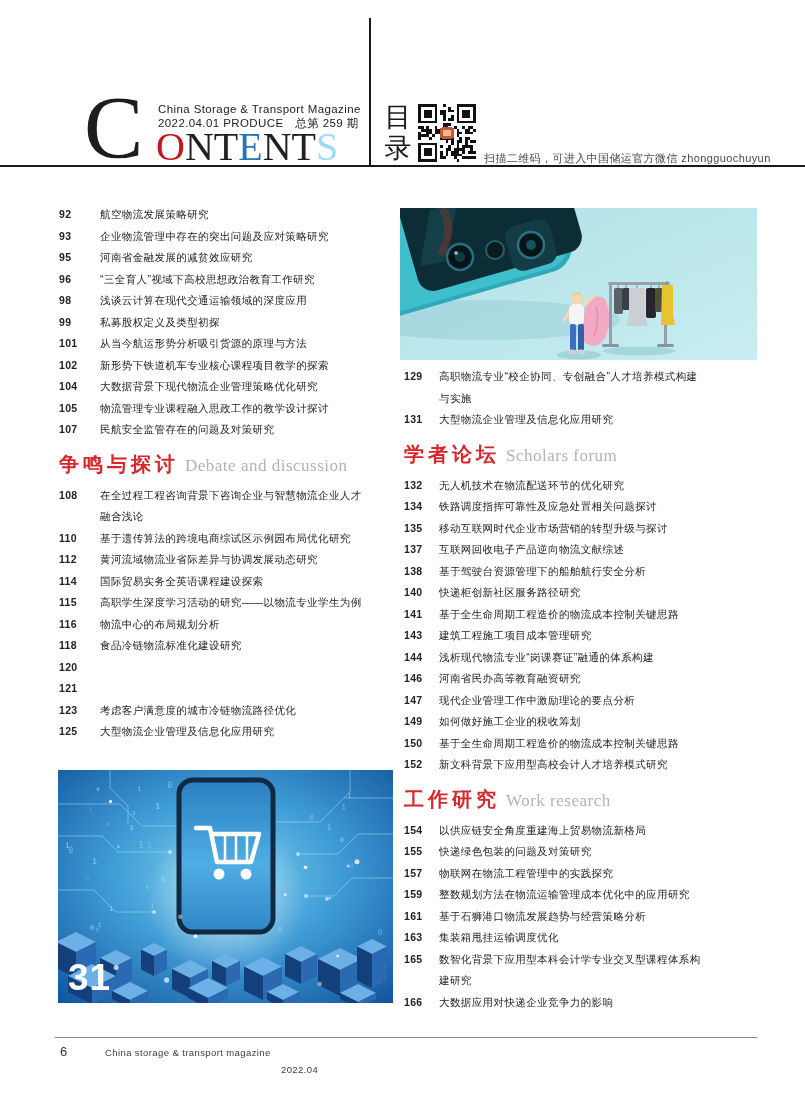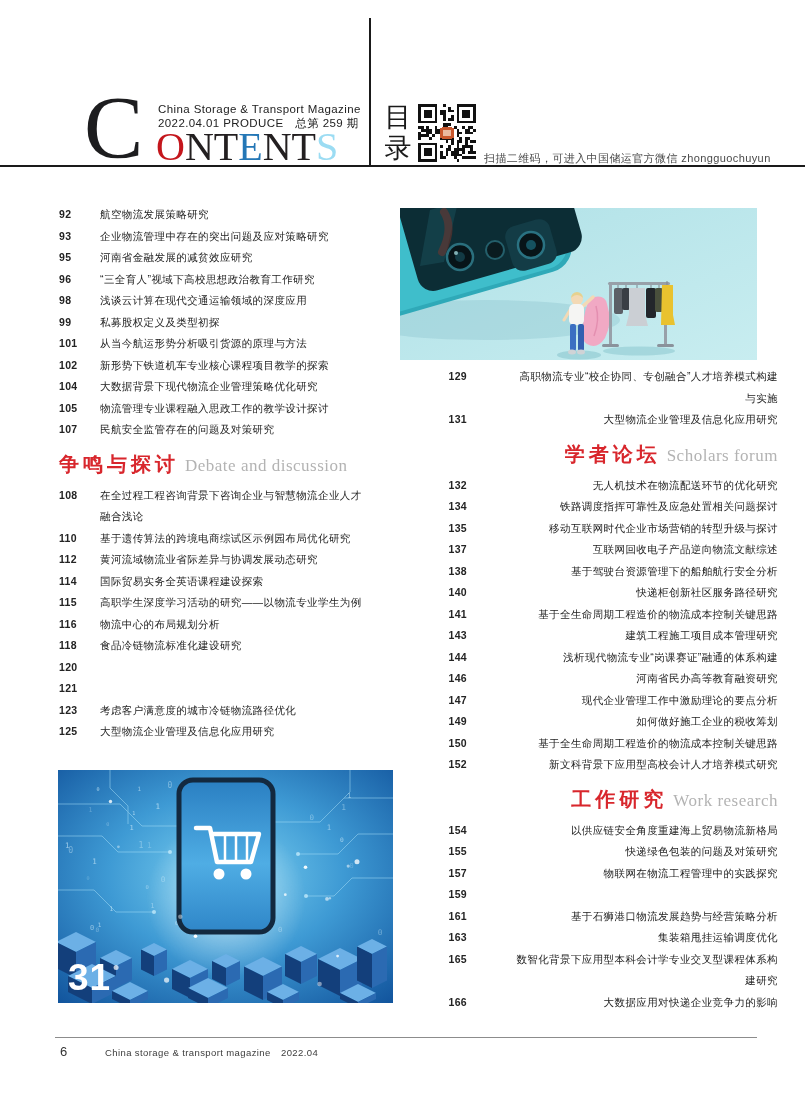--- a/index.html
+++ b/index.html
@@ -14,21 +14,21 @@
            font-size:40px;line-height:40px;letter-spacing:0;}
   .vdiv{position:absolute;left:369px;top:18px;width:2px;height:147px;background:#1a1a1a;}
   .mulu{position:absolute;left:383px;top:102px;width:30px;text-align:center;color:#1a1a1a;}
   .mulu div{font-size:27px;line-height:31px;}
   .qr{position:absolute;left:418px;top:104px;width:58px;height:58px;}
   .qr-caption{position:absolute;left:484px;top:151px;font-size:11px;color:#4a4a4a;letter-spacing:.4px;}
   .hrule{position:absolute;left:0;top:165px;width:805px;height:2px;background:#1a1a1a;}
   
   .col{position:absolute;}
   .col-left{left:59px;top:204px;width:334px;}
-  .col-right{left:432px;top:366px;width:346px;text-align:right;}
+  .col-right{left:404px;top:366px;width:346px;}
   .toc-item{display:flex;line-height:21.5px;font-size:10.5px;color:#232323;}
   .toc-item .num{flex:none;width:41px;font-weight:bold;letter-spacing:.3px;}
   .col-right .toc-item .num{width:35px;}
   .toc-item .title{flex:1;letter-spacing:.4px;white-space:pre-line;max-width:296px;}
   .col-right .toc-item .title{max-width:311px;}
   .section-hdr{margin:10px 0 6px 0;line-height:26px;white-space:nowrap;}
   .sec-zh{font-size:20px;font-weight:bold;color:#d8262c;letter-spacing:4px;}
   .sec-en{font-family:"Liberation Serif","DejaVu Serif",serif;font-size:17px;color:#b3b3b3;
           letter-spacing:.5px;margin-left:6px;}
   
@@ -36,21 +36,21 @@
   .photo-top{left:400px;top:208px;width:357px;height:152px;}
   .photo-bottom{left:58px;top:770px;width:335px;height:233px;}
   .photo svg{display:block;width:100%;height:100%;}
   .photo-num{position:absolute;left:10px;bottom:7px;font-size:37px;font-weight:bold;color:#fff;
              letter-spacing:1px;line-height:1;}
   
   .foot-rule{position:absolute;left:55px;top:1037px;width:702px;height:1px;background:#8c8c8c;}
   .footer{position:absolute;left:55px;top:1044px;width:702px;height:18px;}
   .footer .fnum{position:absolute;left:5px;top:0;font-size:13px;color:#333;}
   .footer .fname{position:absolute;left:50px;top:3px;font-size:9.5px;color:#3c3c3c;letter-spacing:.4px;}
-  .footer .fissue{position:absolute;left:226px;top:3px;font-size:9.5px;color:#3c3c3c;letter-spacing:.4px;}
+  .footer .fissue{position:absolute;left:226px;top:20px;font-size:9.5px;color:#3c3c3c;letter-spacing:.4px;}
 </style>
 </head>
 <body>
 
 <div class="page">
 
   <div class="big-c">C</div>
   <div class="mag1">China Storage &amp; Transport Magazine</div>
   <div class="mag2">2022.04.01 PRODUCE　总第 259 期</div>
   <div class="ontents"><span style="color: rgb(196, 22, 28);">O</span><span style="color: rgb(35, 31, 32);">N</span><span style="color: rgb(35, 31, 32);">T</span><span style="color: rgb(36, 119, 182);">E</span><span style="color: rgb(35, 31, 32);">N</span><span style="color: rgb(35, 31, 32);">T</span><span style="color: rgb(155, 220, 243);">S</span></div>
@@ -355,20 +355,21 @@
       <div class="toc-item">
         <span class="num">155</span>
         <span class="title">快递绿色包装的问题及对策研究</span>
       </div>
       <div class="toc-item">
         <span class="num">157</span>
         <span class="title">物联网在物流工程管理中的实践探究</span>
       </div>
       <div class="toc-item">
         <span class="num">159</span>
+        <span class="title">整数规划方法在物流运输管理成本优化中的应用研究</span>
       </div>
       <div class="toc-item">
         <span class="num">161</span>
         <span class="title">基于石狮港口物流发展趋势与经营策略分析</span>
       </div>
       <div class="toc-item">
         <span class="num">163</span>
         <span class="title">集装箱甩挂运输调度优化</span>
       </div>
       <div class="toc-item">

